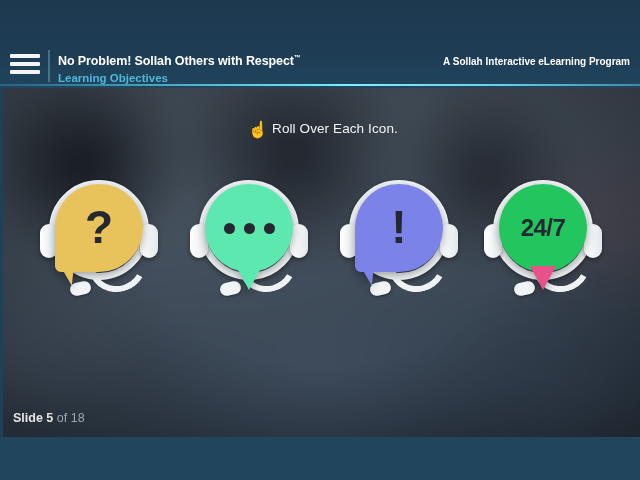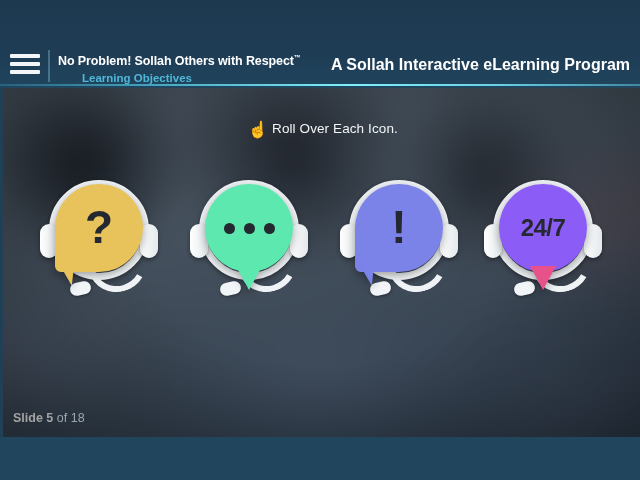--- a/index.html
+++ b/index.html
@@ -81,28 +81,27 @@
     vertical-align: super;
     font-weight: bold;
   }
   #section-title {
     font-size: 11.5px;
     font-weight: bold;
     color: #4fb7d8;
     line-height: 15px;
     margin-top: 2px;
     white-space: nowrap;
-    margin-left: 24px;
   }
 
   #brand-text {
     position: absolute;
     right: 10px;
     top: 56px;
-    font-size: 16px;
+    font-size: 10px;
     font-weight: bold;
     color: #ffffff;
     white-space: nowrap;
   }
 
   #header-rule {
     position: absolute;
     left: 0;
     top: 84px;
     width: 640px;
@@ -314,21 +313,21 @@
   
   #slide-counter {
     position: absolute;
     left: 10px;
     bottom: 12px;
     font-size: 12.5px;
     z-index: 8;
     white-space: nowrap;
   }
   #slide-counter .cur {
-    color: #a3a3a3;
+    color: #e5e5e5;
     font-weight: bold;
   }
   #slide-counter .tot {
     color: #9aa6b0;
     font-weight: normal;
   }
 
   
   #footer-frame {
     position: absolute;
@@ -421,21 +420,21 @@
       </div>
 
       <div class="icon-item pos-3">
         <div class="headset">
           <div class="band"></div>
           <div class="ear left"></div>
           <div class="ear right"></div>
           <div class="boom"></div>
           <div class="mic"></div>
         </div>
-        <div class="bubble tail-down" style="background:#8b5cf6;color:#e8528a">
+        <div class="bubble tail-down" style="background:#22c55e;color:#e8528a">
           <span class="tail"></span>
           <span class="bubble-glyph text">24/7</span>
         </div>
       </div>
 
     </div>
 
     <div id="slide-counter">
       <span class="cur">Slide 5</span>
       <span class="tot">of 18</span>

